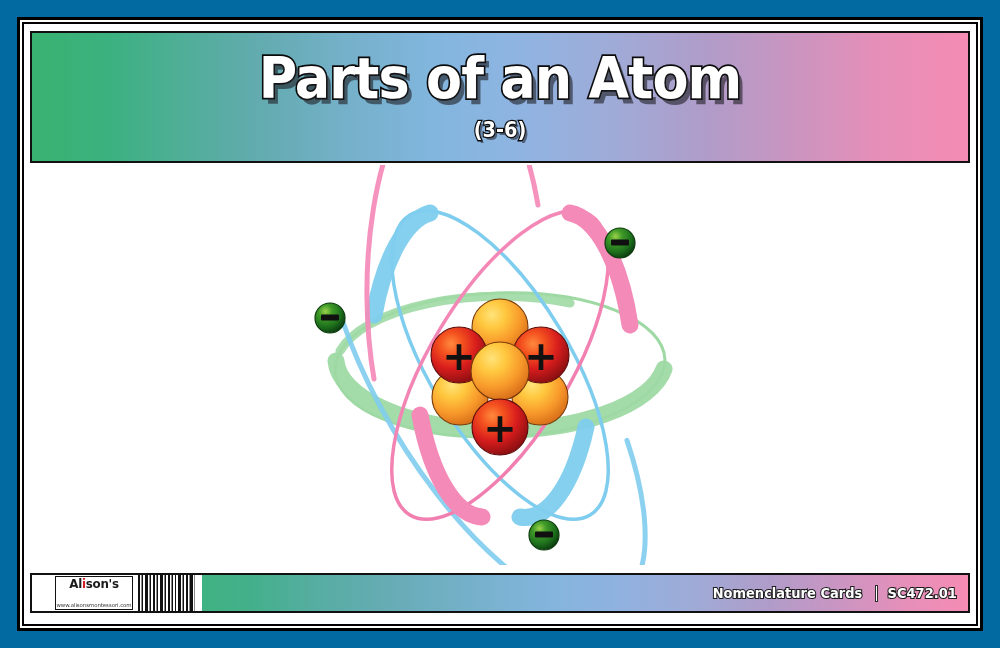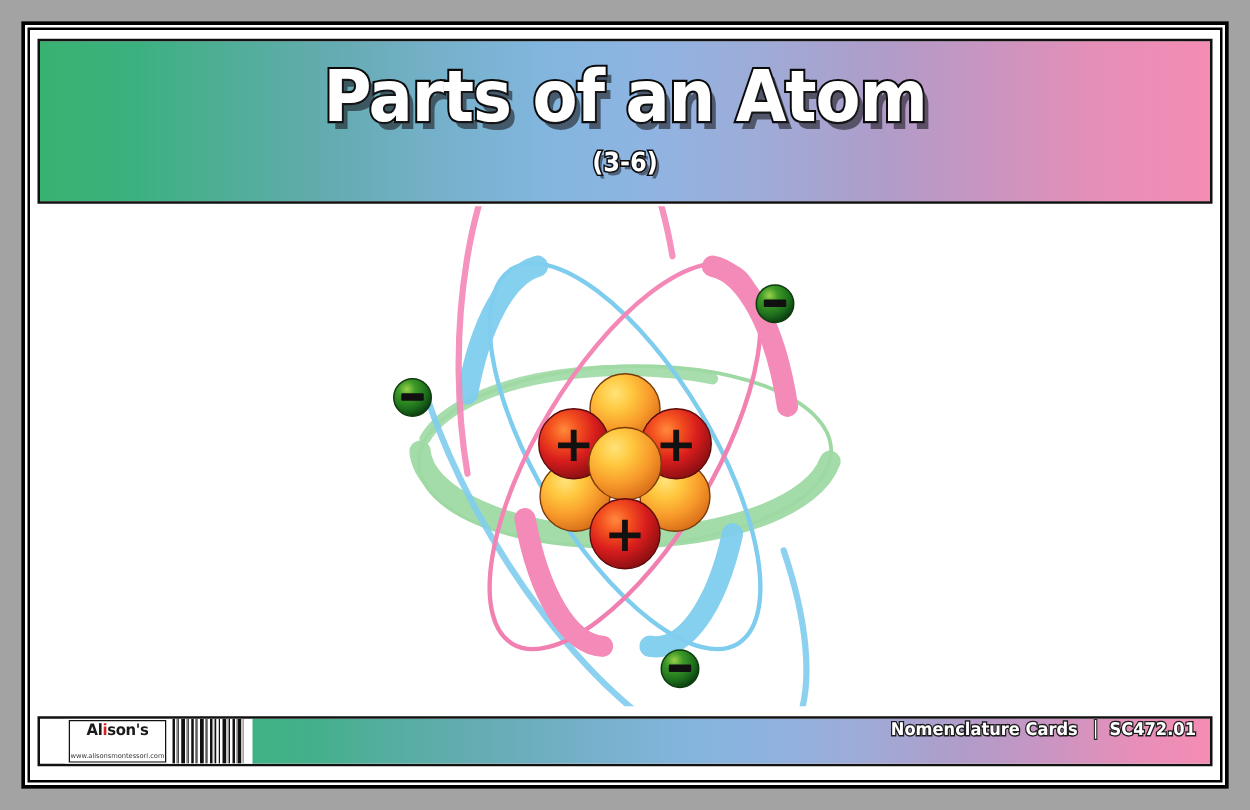--- a/index.html
+++ b/index.html
@@ -13,21 +13,21 @@
     overflow: hidden;
     font-family: "Liberation Sans", sans-serif;
   }
 
   
   #card-root {
     position: absolute;
     left: 0; top: 0;
     width: 1000px;
     height: 648px;
-    background: #a3a3a3;
+    background: #0369a1;
   }
   #card-outer-frame {
     position: absolute;
     left: 17px;  top: 17px;
     width: 966px; height: 614px;
     border: 3px solid #000000;
     background: #ffffff;
     box-sizing: border-box;
   }
   #card-inner-frame {
@@ -206,21 +206,21 @@
         #66acb4 24%,
         #74b0c8 34%,
         #83b5dc 45%,
         #8fb2e0 54%,
         #9fabd7 64%,
         #b09cc9 74%,
         #ca95c2 83%,
         #e68fb9 92%,
         #f58cb4 100%);
     display: flex;
-    align-items: flex-start;
+    align-items: center;
     justify-content: flex-end;
   }
   #footer-product {
     display: flex;
     align-items: center;
     gap: 7px;
     padding-right: 9px;
     white-space: nowrap;
   }
   .footer-label {

